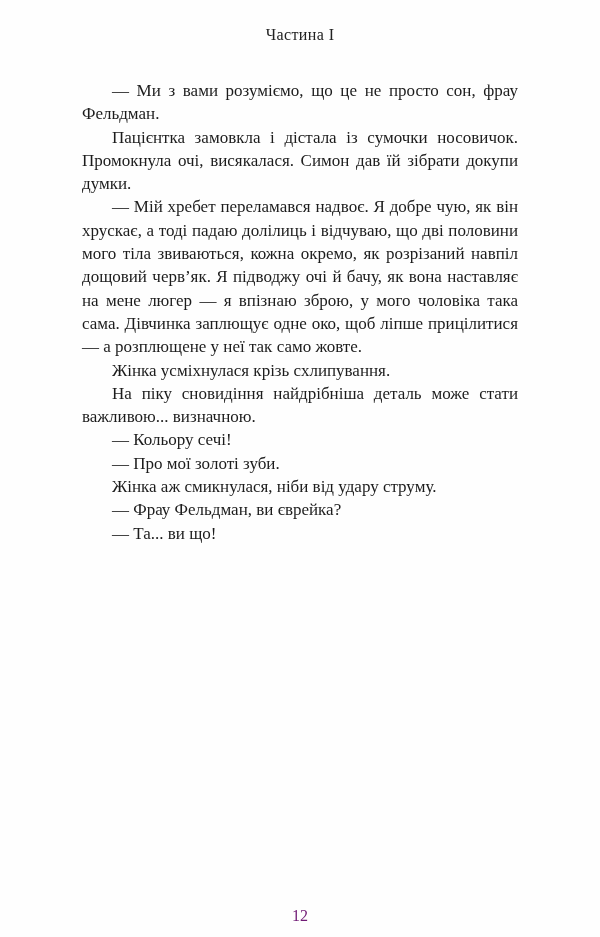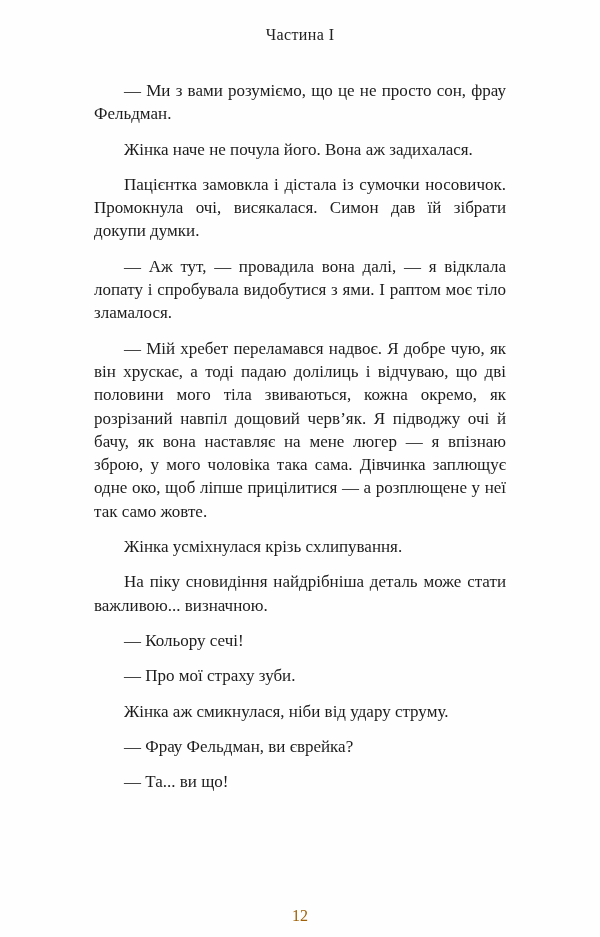--- a/index.html
+++ b/index.html
@@ -27,52 +27,50 @@
   }
   .body-text {
     margin: 35px 82px 0 82px;
     font-size: 17px;
     line-height: 23.3px;
     text-align: justify;
     text-justify: inter-word;
     color: #1c1c1c;
   }
   .body-text p {
-    margin: 12px;
+    margin: 0;
     padding: 0;
     text-indent: 30px;
   }
   .page-number {
     position: absolute;
     bottom: 12px;
     left: 0;
     width: 100%;
     text-align: center;
     font-size: 16px;
-    color: #a16207;
+    color: #701a75;
     margin-top: 30px;
   }
 </style>
 </head>
 <body>
 
 <div class="page">
 
   <div class="running-head">Частина I</div>
 
   <div class="body-text">
     <p>— Ми з вами розуміємо, що це не просто сон, фрау Фельдман.</p>
-    <p>Жінка наче не почула його. Вона аж задихалася.</p>
     <p>Пацієнтка замовкла і дістала із сумочки носовичок. Промокнула очі, висякалася. Симон дав їй зібрати докупи думки.</p>
-    <p>— Аж тут, — провадила вона далі, — я відклала лопату і спробувала видобутися з ями. І раптом моє тіло зламалося.</p>
     <p>— Мій хребет переламався надвоє. Я добре чую, як він хрускає, а тоді падаю долілиць і відчуваю, що дві половини мого тіла звиваються, кожна окремо, як розрізаний навпіл дощовий черв’як. Я підводжу очі й бачу, як вона наставляє на мене люгер — я впізнаю зброю, у мого чоловіка така сама. Дівчинка заплющує одне око, щоб ліпше прицілитися — а розплющене у неї так само жовте.</p>
     <p>Жінка усміхнулася крізь схлипування.</p>
     <p>На піку сновидіння найдрібніша деталь може стати важливою... визначною.</p>
     <p>— Кольору сечі!</p>
-    <p>— Про мої страху зуби.</p>
+    <p>— Про мої золоті зуби.</p>
     <p>Жінка аж смикнулася, ніби від удару струму.</p>
     <p>— Фрау Фельдман, ви єврейка?</p>
     <p>— Та... ви що!</p>
   </div>
 
   <div class="page-number">12</div>
 
 </div>
 
 </body></html>

